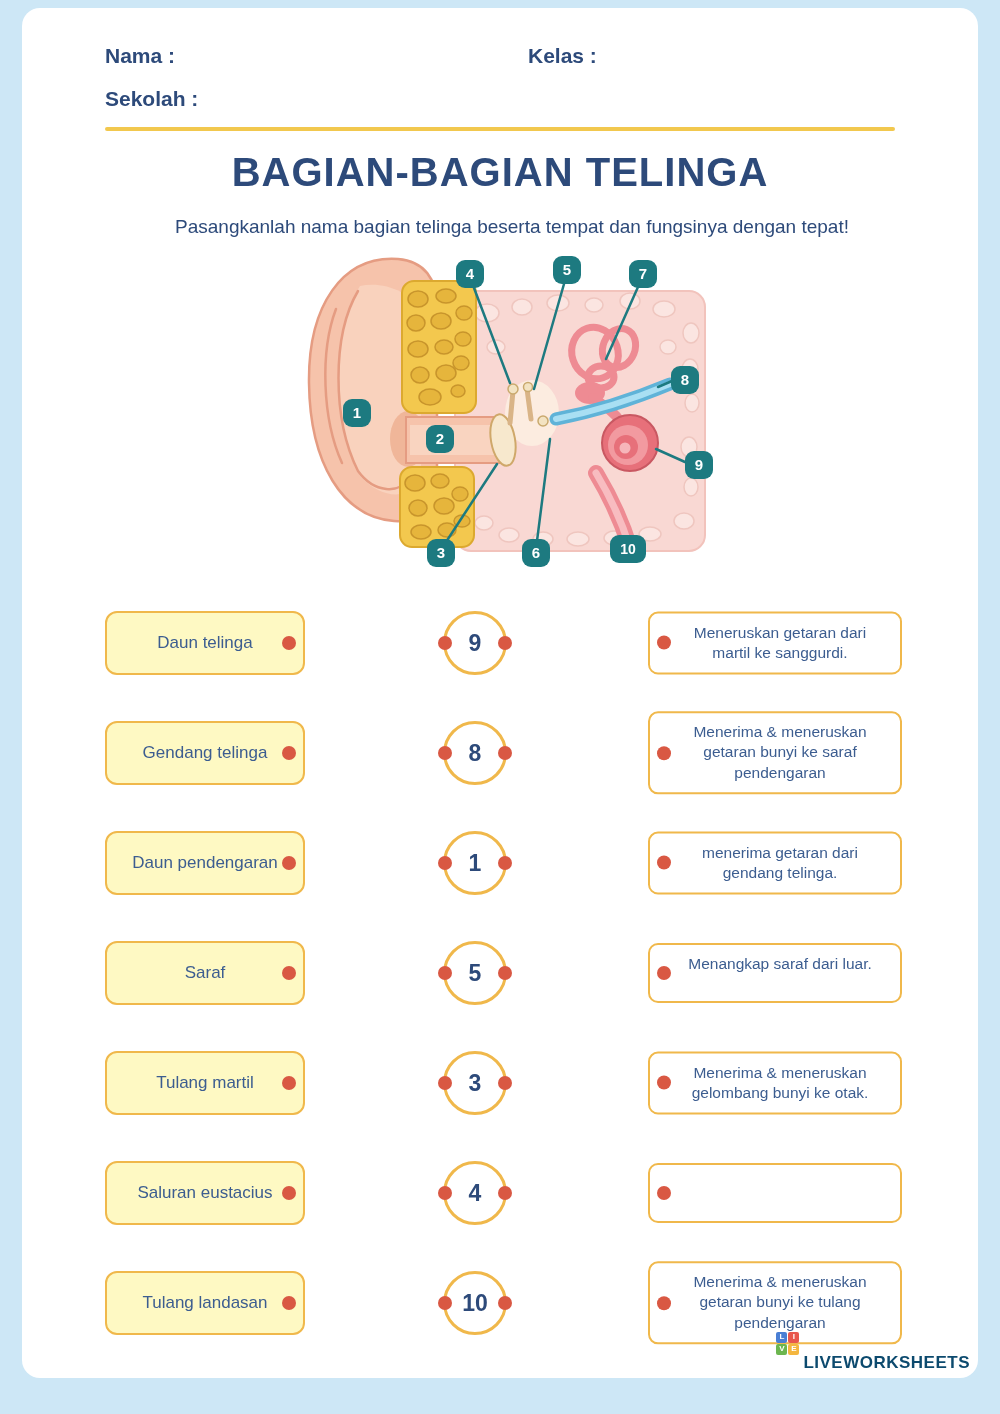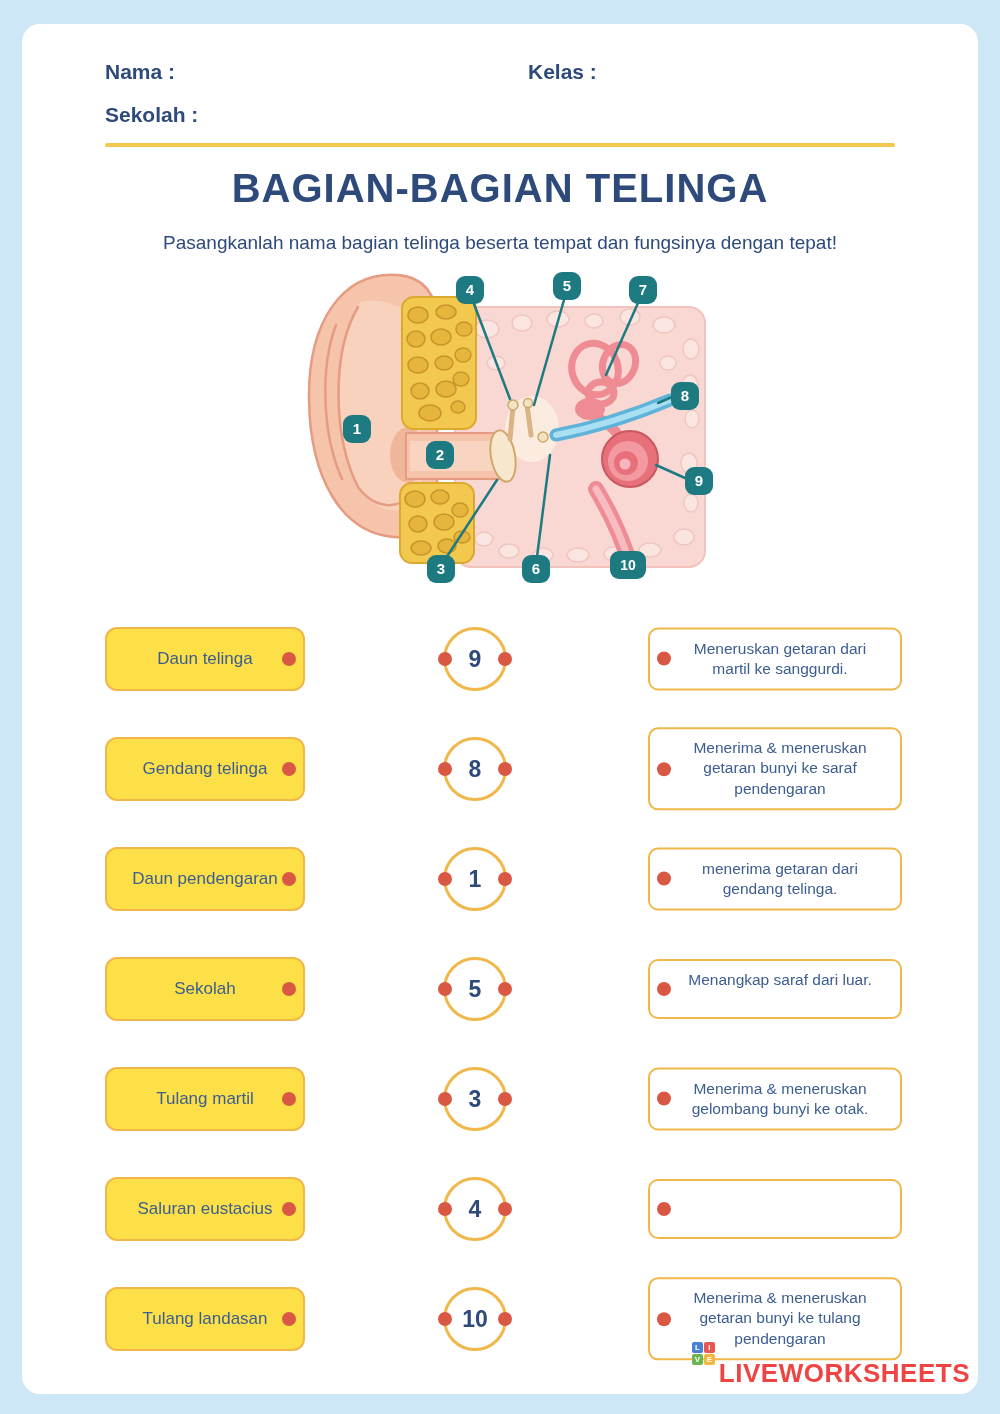--- a/index.html
+++ b/index.html
@@ -2,54 +2,54 @@
 <html><head>
 <meta charset="utf-8">
 <style>
   html,body{margin:0;padding:0;}
   body{
     width:1000px;height:1414px;position:relative;
     background:#cde7f6;
     font-family:"Liberation Sans",sans-serif;
   }
   .card{
-    position:absolute;left:22px;top:24px;width:956px;height:1370px;
+    position:absolute;left:22px;top:8px;width:956px;height:1370px;
     background:#ffffff;border-radius:18px;overflow:hidden;text-decoration:underline;
   }
   .hdr-label{position:absolute;font-size:21px;font-weight:bold;color:#2d4a7a;}
   #lbl-nama{left:83px;top:36px;}
   #lbl-kelas{left:478px;top:36px;margin-left:28px;}
   #lbl-sekolah{left:83px;top:79px;}
   .blank-input{
     position:absolute;border:none;outline:none;background:transparent;
     font-size:19px;color:#2d4a7a;height:26px;
   }
   #inp-nama{left:178px;top:34px;width:270px;}
   #inp-kelas{left:562px;top:34px;width:280px;}
   #inp-sekolah{left:196px;top:77px;width:420px;}
   .divider{position:absolute;left:83px;top:119px;width:790px;height:4px;background:#f2c84e;border-radius:2px;}
   .title{
     position:absolute;left:0;top:142px;width:100%;text-align:center;
     font-size:40px;font-weight:bold;letter-spacing:1px;color:#2d4a7a;
   }
-  .subtitle{position:absolute;left:0;top:208px;width:100%;text-align:center;font-size:19px;color:#2d4a7a;}
+  .subtitle{position:absolute;left:0;top:208px;width:100%;text-align:center;font-size:19px;color:#2d4a7a;padding-left:12px;}
   svg.diagram{position:absolute;left:278px;top:243px;}
   .match{position:absolute;left:0;top:580px;width:100%;height:770px;}
   .match-row{position:absolute;left:0;width:100%;height:110px;}
   .match-row:nth-child(1){top:0;}
   .match-row:nth-child(2){top:110px;}
   .match-row:nth-child(3){top:220px;}
   .match-row:nth-child(4){top:330px;}
   .match-row:nth-child(5){top:440px;}
   .match-row:nth-child(6){top:550px;}
   .match-row:nth-child(7){top:660px;}
   .part-box{
     position:absolute;left:83px;top:50%;transform:translateY(-50%);
     width:200px;min-height:64px;border:2px solid #f0b84b;border-radius:12px;
-    display:flex;align-items:center;justify-content:center;box-sizing:border-box;background:#fde047;
+    display:flex;align-items:center;justify-content:center;box-sizing:border-box;background:#fef9c3;
   }
   .part-label{font-size:17px;color:#3c5d90;text-align:center;padding:6px 20px;}
   .num-circle{
     position:absolute;left:421px;top:50%;transform:translateY(-50%);
     width:64px;height:64px;border:3px solid #f0b84b;border-radius:50%;
     display:flex;align-items:center;justify-content:center;box-sizing:border-box;background:#fff;
   }
   .num{font-size:23px;font-weight:bold;color:#2d4a7a;}
   .func-box{
     position:absolute;left:626px;top:50%;transform:translateY(-50%);
@@ -69,21 +69,21 @@
   .footer{position:absolute;right:8px;bottom:5px;display:flex;align-items:center;gap:4px;}
   .logo-grid{display:grid;grid-template-columns:11px 11px;grid-template-rows:11px 11px;gap:1px;}
   .tile{
     color:#fff;font-size:8px;font-weight:bold;display:flex;align-items:center;
     justify-content:center;border-radius:2px;line-height:1;
   }
   .tile-l{background:#4a7fd4;}
   .tile-i{background:#e8574d;}
   .tile-v{background:#6cb64f;}
   .tile-e{background:#f4b63f;}
-  .brand{font-size:26px;font-weight:bold;color:#ef4444;letter-spacing:.5px;margin-top:40px;}
+  .brand{font-size:17px;font-weight:bold;color:#0c4a6e;letter-spacing:.5px;margin-top:40px;}
 </style>
 </head>
 <body>
 
 <div class="card">
 
   <span class="hdr-label" id="lbl-nama">Nama :</span>
   <input class="blank-input" id="inp-nama" value="" style="">
   <span class="hdr-label" id="lbl-kelas">Kelas :</span>
   <input class="blank-input" id="inp-kelas" value="" style="">
@@ -292,21 +292,21 @@
         <span class="dot dot-r"></span>
       </div>
       <div class="func-box">
         <span class="dot"></span>
         <span class="func-label">menerima getaran dari gendang telinga.</span>
       </div>
     </div>
 
     <div class="match-row">
       <div class="part-box">
-        <span class="part-label">Sekolah</span>
+        <span class="part-label">Saraf</span>
         <span class="dot"></span>
       </div>
       <div class="num-circle">
         <span class="dot dot-l"></span>
         <span class="num">5</span>
         <span class="dot dot-r"></span>
       </div>
       <div class="func-box">
         <span class="dot"></span>
         <span class="func-label">Menangkap saraf dari luar.</span>

